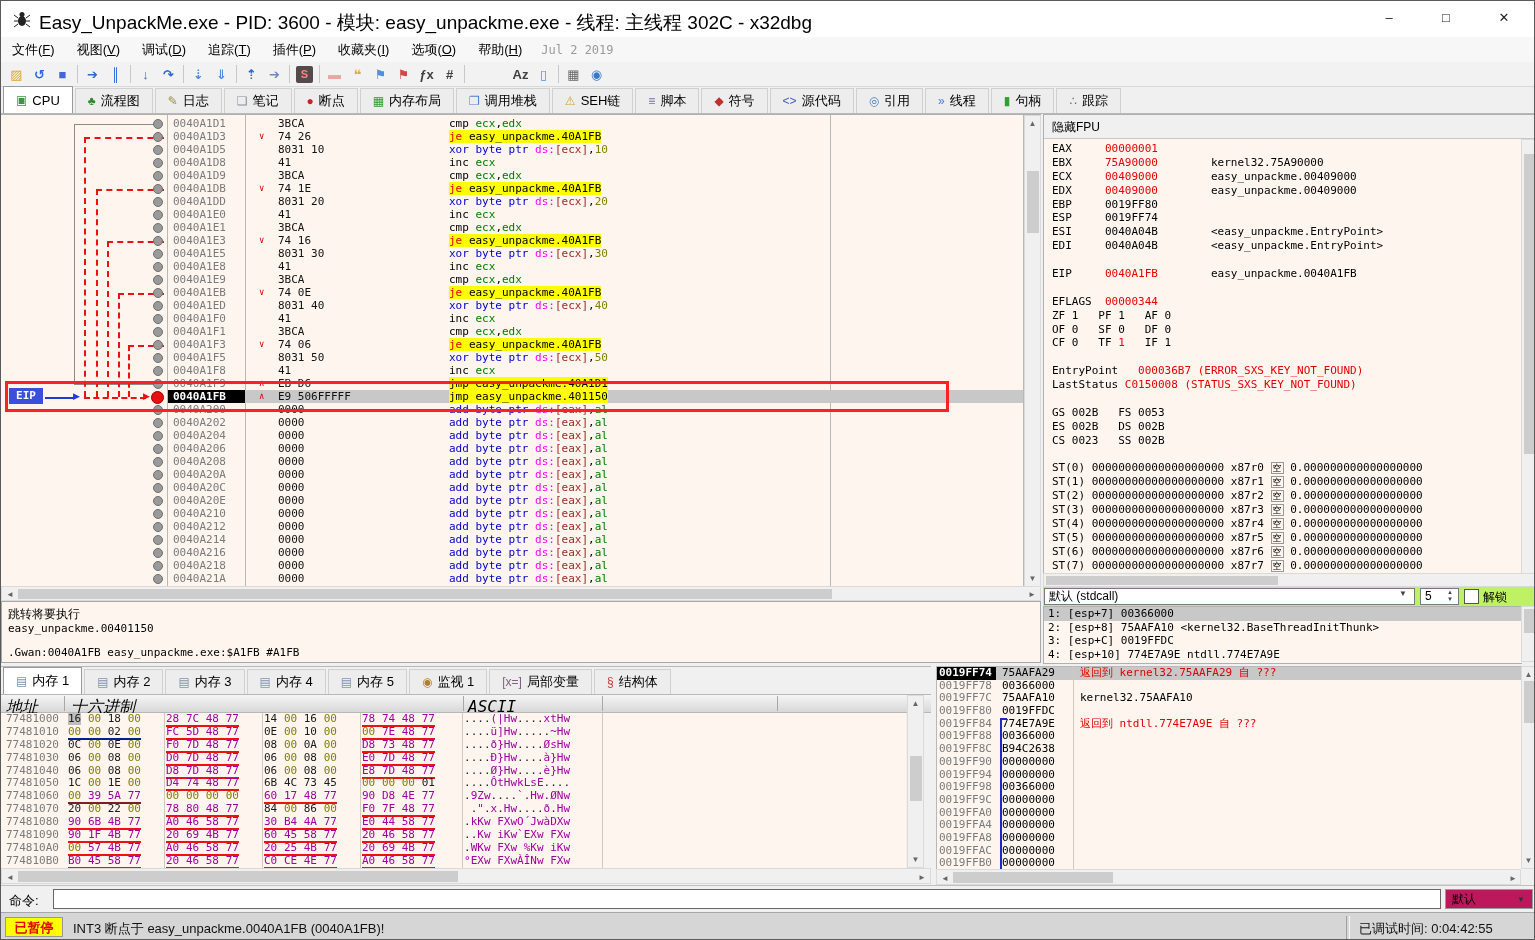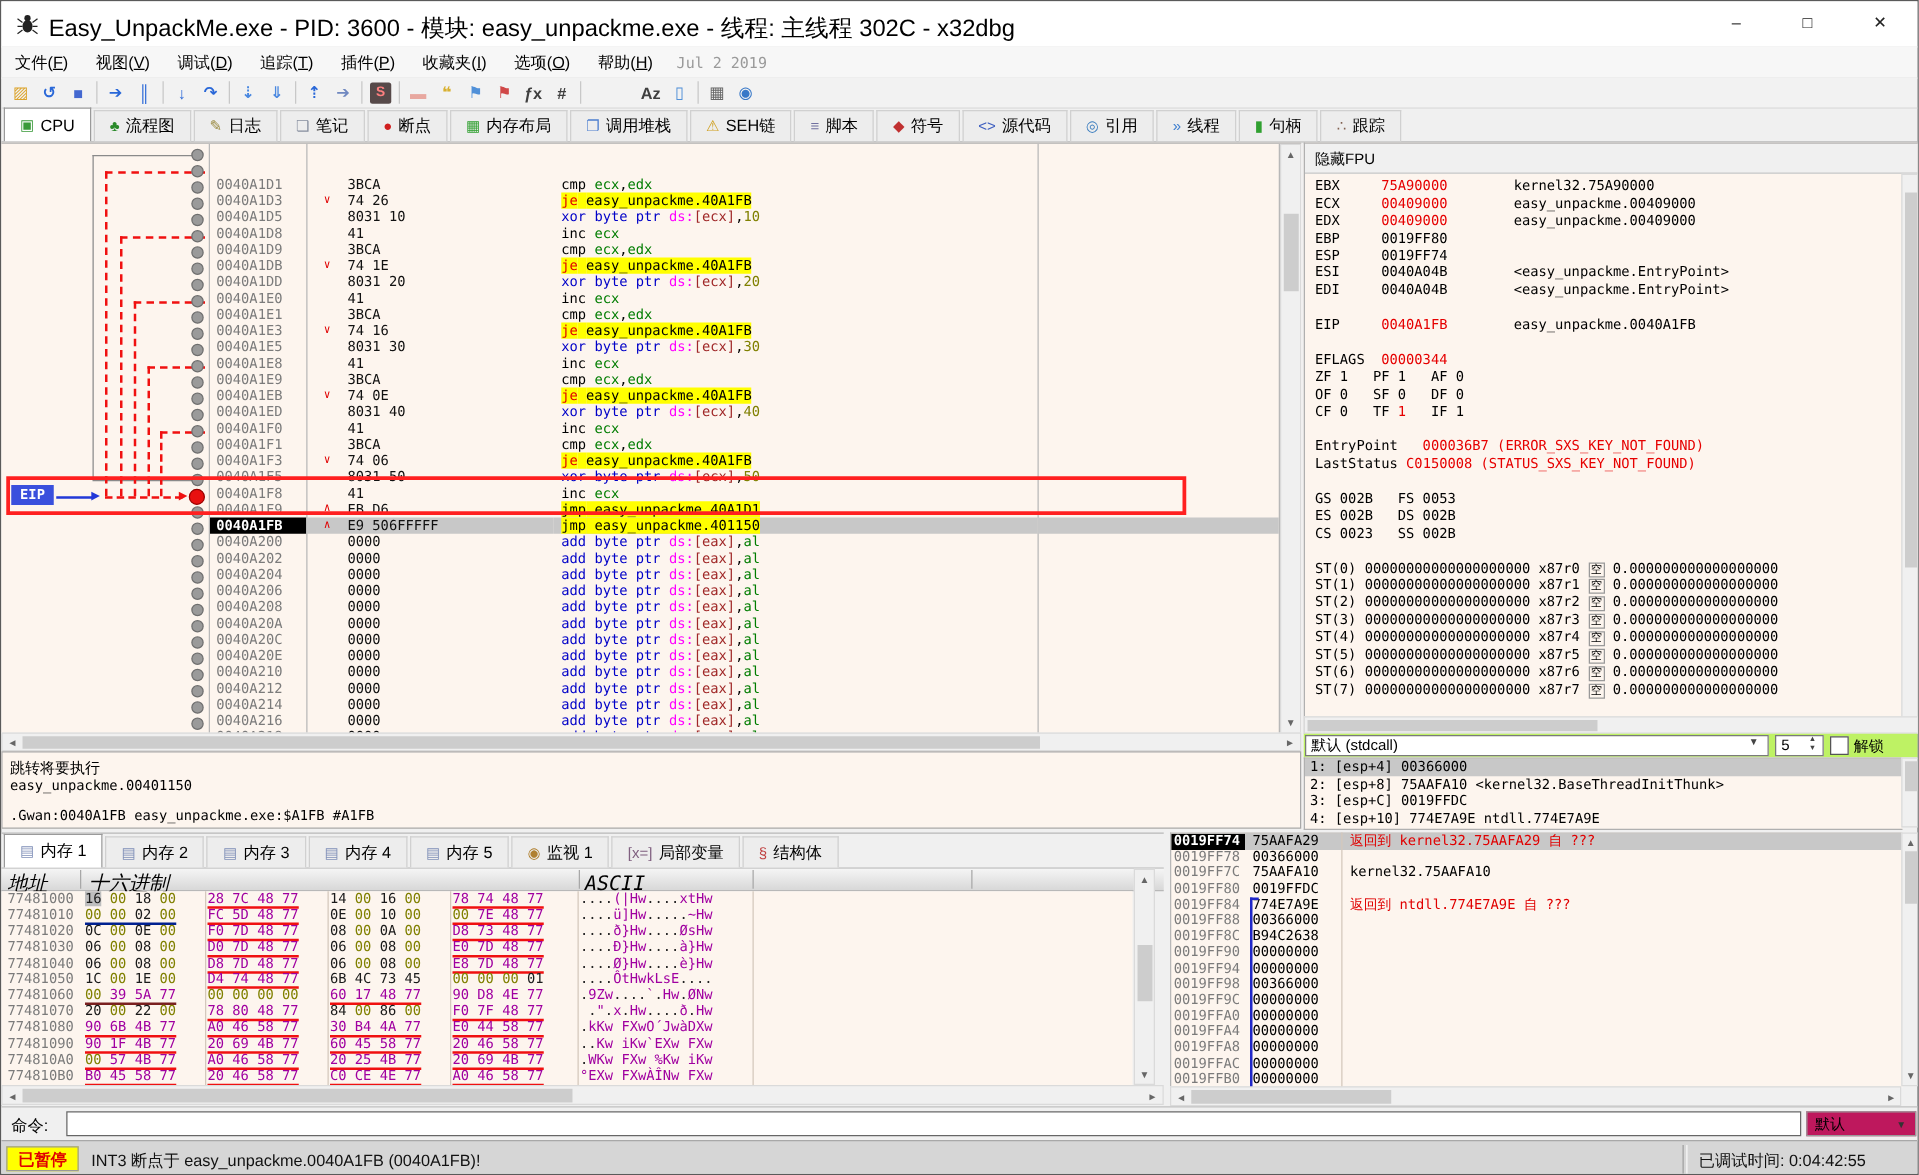--- a/index.html
+++ b/index.html
@@ -21,21 +21,21 @@
   .tsep{width:1px;height:18px;background:#C8C8C8;margin:0 3px;}
   .sbox{background:#564949;color:#ff8080;font-size:11px;width:17px;height:17px;line-height:17px;text-align:center;border-radius:2px;}
   
   #tabbar{left:0;top:86px;width:100%;height:27px;background:#F0F0F0;border-bottom:1px solid #B8B8B8;display:flex;align-items:flex-end;padding-left:2px;box-sizing:border-box;}
   .tab{height:24px;display:flex;align-items:center;padding:0 12px;font-size:13px;color:#000;border:1px solid #D0D0D0;border-bottom:none;background:#EDEDED;margin-right:2px;}
   .tab.active{background:#FFFFFF;height:26px;border-color:#9a9a9a;}
   .tabicon{font-size:12px;margin-right:5px;}
   
   #disasm{left:0;top:113px;width:1040px;height:472px;background:#FDF5EE;border-top:1px solid #B0B0B0;overflow:hidden;}
   .vsep{width:1px;background:#B8B8B8;top:0;height:472px;}
-  #drows{left:167px;top:2px;width:855px;margin-top:24px;}
+  #drows{left:167px;top:2px;width:855px;}
   .drow{height:13px;line-height:13px;font-size:11px;display:flex;white-space:pre;font-family:"DejaVu Sans Mono",monospace;}
   .c-addr{width:77px;color:#7b7b7b;padding-left:5px;box-sizing:border-box;}
   .c-bytes{width:198px;color:#111;padding-left:33px;box-sizing:border-box;position:relative;}
   .c-instr{width:387px;padding-left:6px;box-sizing:border-box;}
   .c-comm{flex:1;}
   .drow.sel .c-bytes,.drow.sel .c-instr,.drow.sel .c-comm{background:#C8C8C8;}
   .drow.sel .c-addr{background:#000;color:#FFF;font-weight:bold;}
   .barrow{position:absolute;left:14px;top:0;color:#E00000;font-size:9px;}
   .mn{color:#000;} .reg{color:#007d00;} .kw{color:#0000C8;} .seg{color:#FF00FF;} .mem{color:#A02828;} .imm{color:#808000;} .jcc{color:#E00000;} .sym{color:#000;}
   .hl{background:#FFFF00;}
@@ -344,20 +344,21 @@
 
   <div class="abs sbtrack" style="left:0;top:585px;width:1040px;height:15px;">
     <div class="abs" style="left:4px;top:3px;font-size:8px;color:#666;">◄</div>
     <div class="sbthumb" style="left:16px;top:2px;width:814px;height:10px;"></div>
     <div class="abs" style="left:1026px;top:3px;font-size:8px;color:#666;">►</div>
   </div>
 
   <div class="abs" id="regpanel">
     <div class="abs" id="reghdr">隐藏FPU</div>
     <div class="abs" id="reglines">
+        <div class="regline"><span>EAX     </span><span class="r">00000001</span></div>
         <div class="regline"><span>EBX     </span><span class="r">75A90000</span><span>        kernel32.75A90000</span></div>
         <div class="regline"><span>ECX     </span><span class="r">00409000</span><span>        easy_unpackme.00409000</span></div>
         <div class="regline"><span>EDX     </span><span class="r">00409000</span><span>        easy_unpackme.00409000</span></div>
         <div class="regline"><span>EBP     0019FF80</span></div>
         <div class="regline"><span>ESP     0019FF74</span></div>
         <div class="regline"><span>ESI     0040A04B        &lt;easy_unpackme.EntryPoint&gt;</span></div>
         <div class="regline"><span>EDI     0040A04B        &lt;easy_unpackme.EntryPoint&gt;</span></div>
         <div class="regline"></div>
         <div class="regline"><span>EIP     </span><span class="r">0040A1FB</span><span>        easy_unpackme.0040A1FB</span></div>
         <div class="regline"></div>
@@ -394,21 +395,21 @@
   <div class="abs" id="argsbar">
     <div class="abs" id="conv">默认 (stdcall)</div>
     <div class="abs" id="convarr">▼</div>
     <div class="abs" id="spin">5</div>
     <div class="abs spinarr" style="top:2px;">▲</div>
     <div class="abs spinarr" style="top:9px;">▼</div>
     <div class="abs" id="unlock-cb"></div>
     <div class="abs" id="unlock-lb">解锁</div>
   </div>
   <div class="abs" id="argrows">
-      <div class="argrow sel">1: [esp+4] 00366000</div>
+      <div class="argrow sel">1: [esp+7] 00366000</div>
       <div class="argrow">2: [esp+8] 75AAFA10 &lt;kernel32.BaseThreadInitThunk&gt;</div>
       <div class="argrow">3: [esp+C] 0019FFDC</div>
       <div class="argrow">4: [esp+10] 774E7A9E ntdll.774E7A9E</div>
     </div>
   <div class="abs sbtrack" style="left:1520px;top:605px;width:15px;height:56px;">
     <div class="sbthumb" style="left:2px;top:2px;width:10px;height:24px;"></div>
   </div>
 
   <div class="abs" id="infobox">
     <div class="abs" id="info1">跳转将要执行</div>

